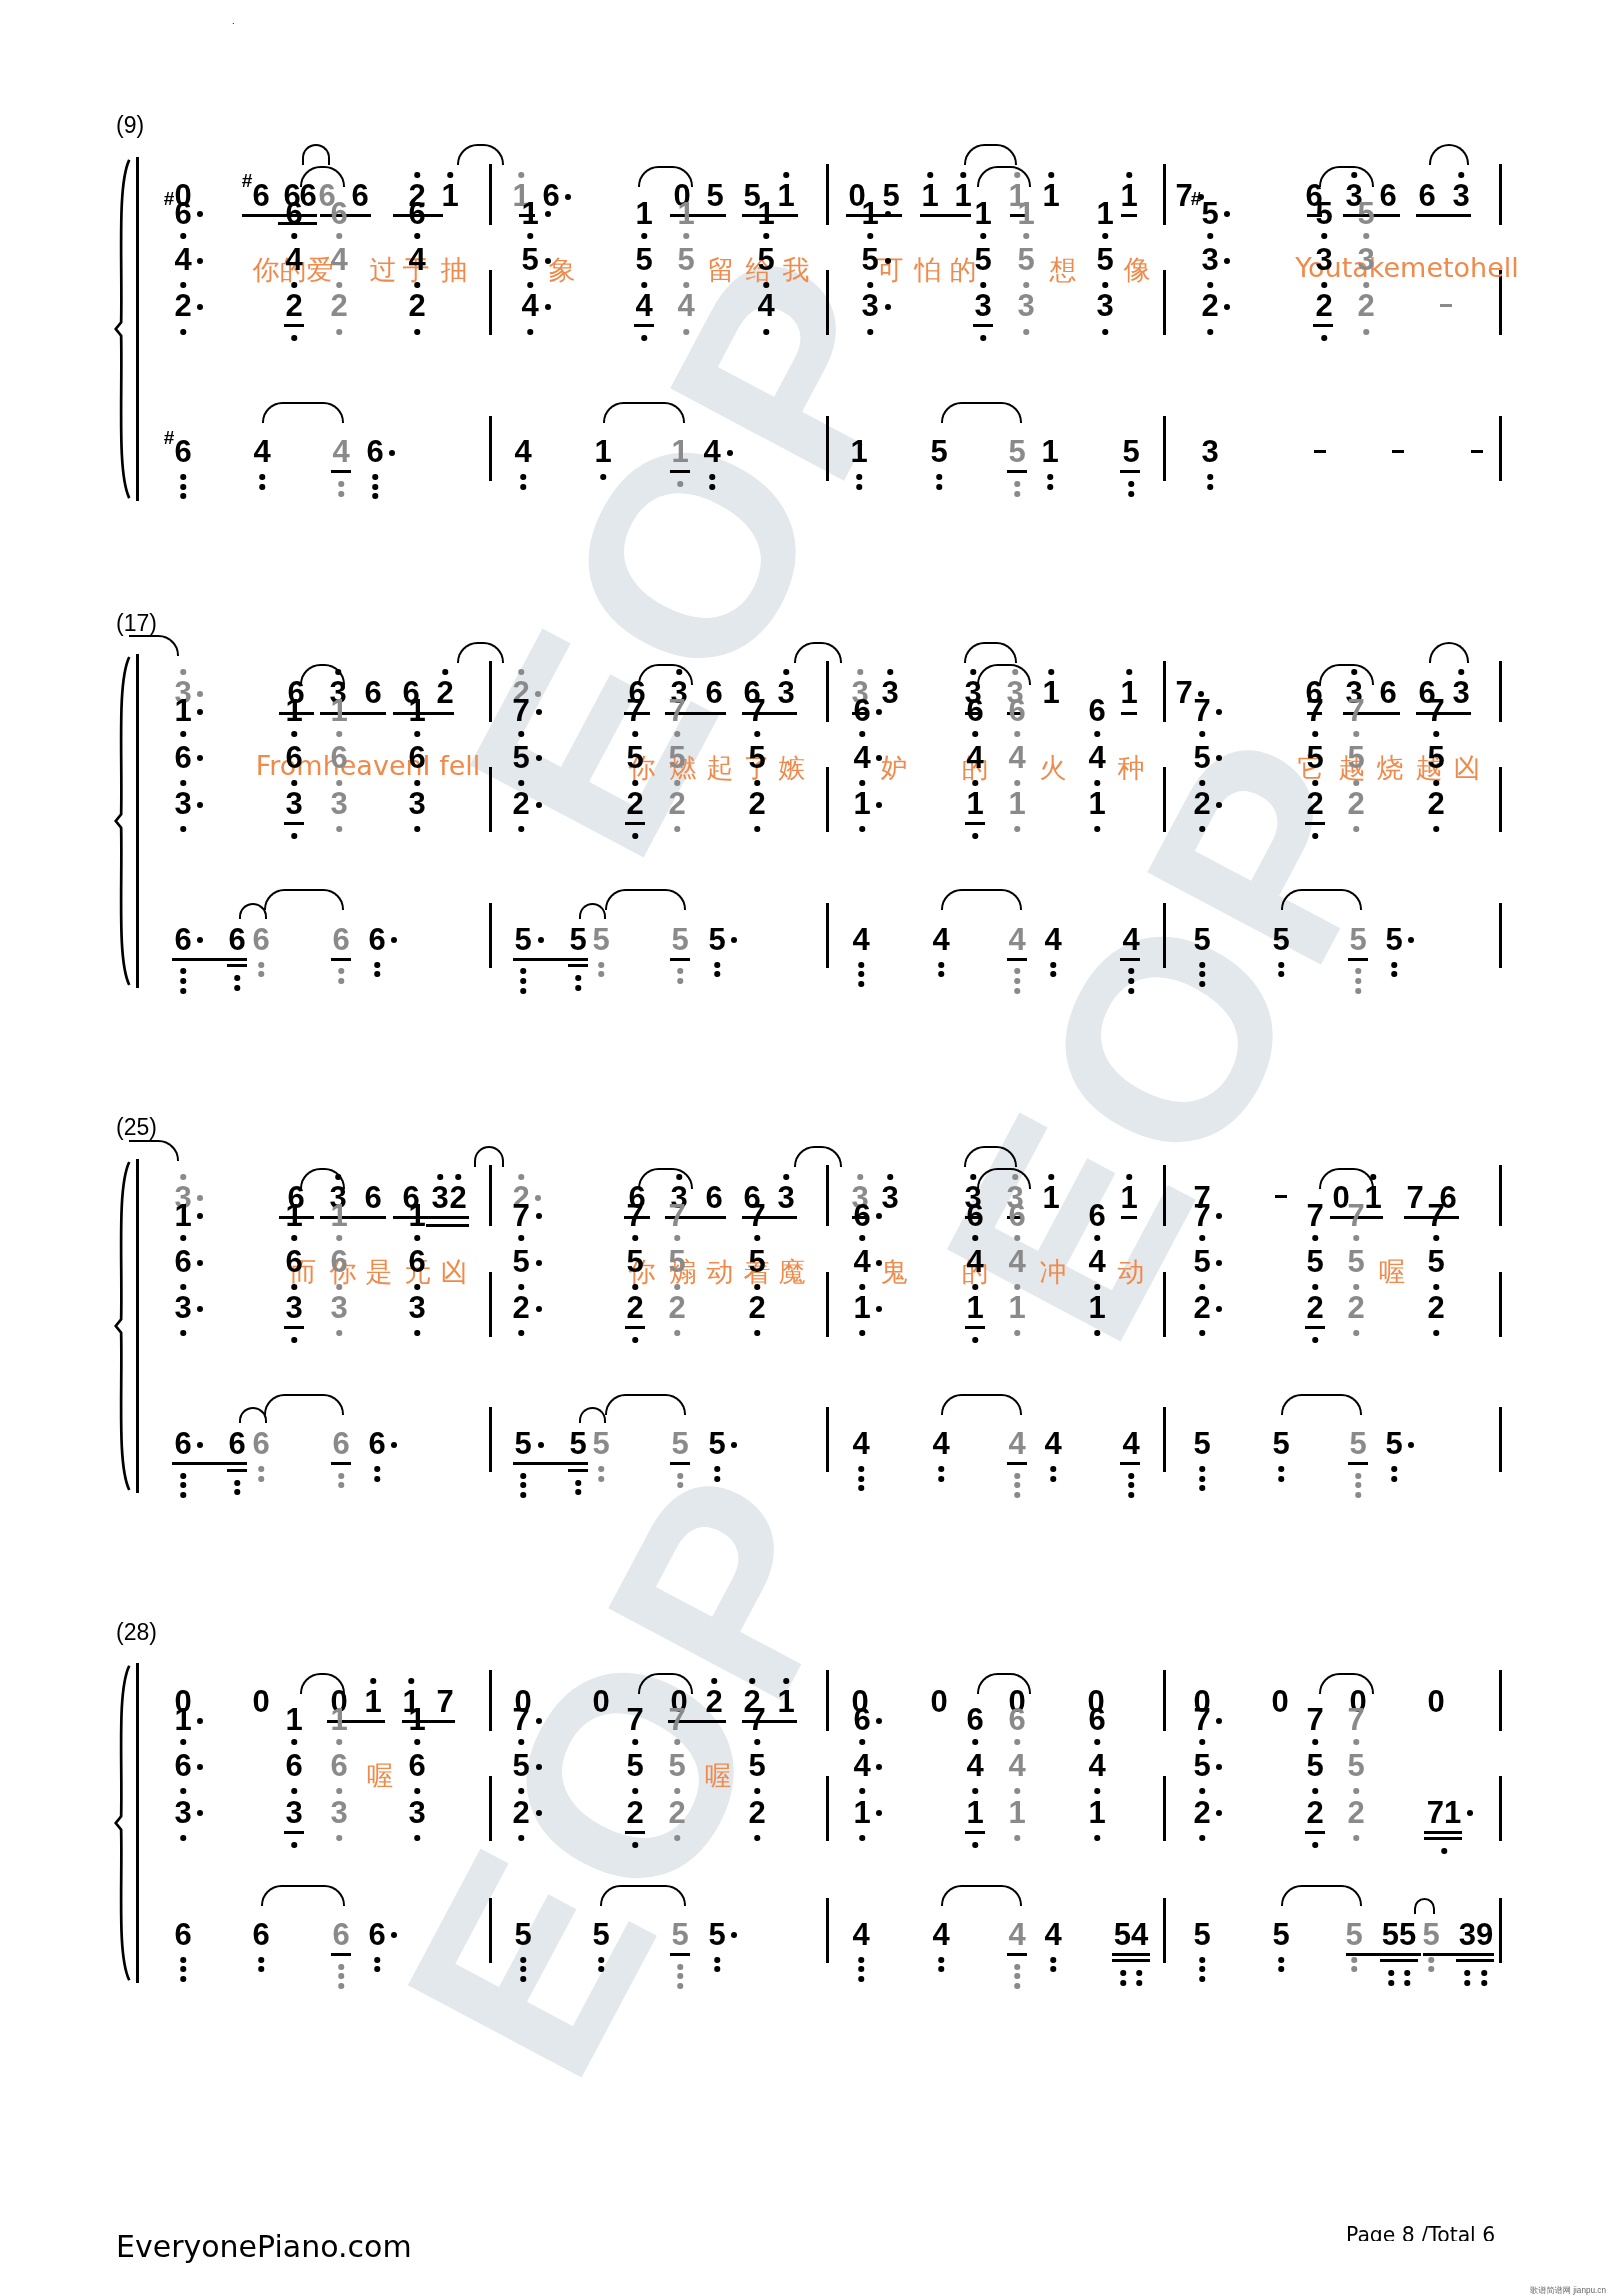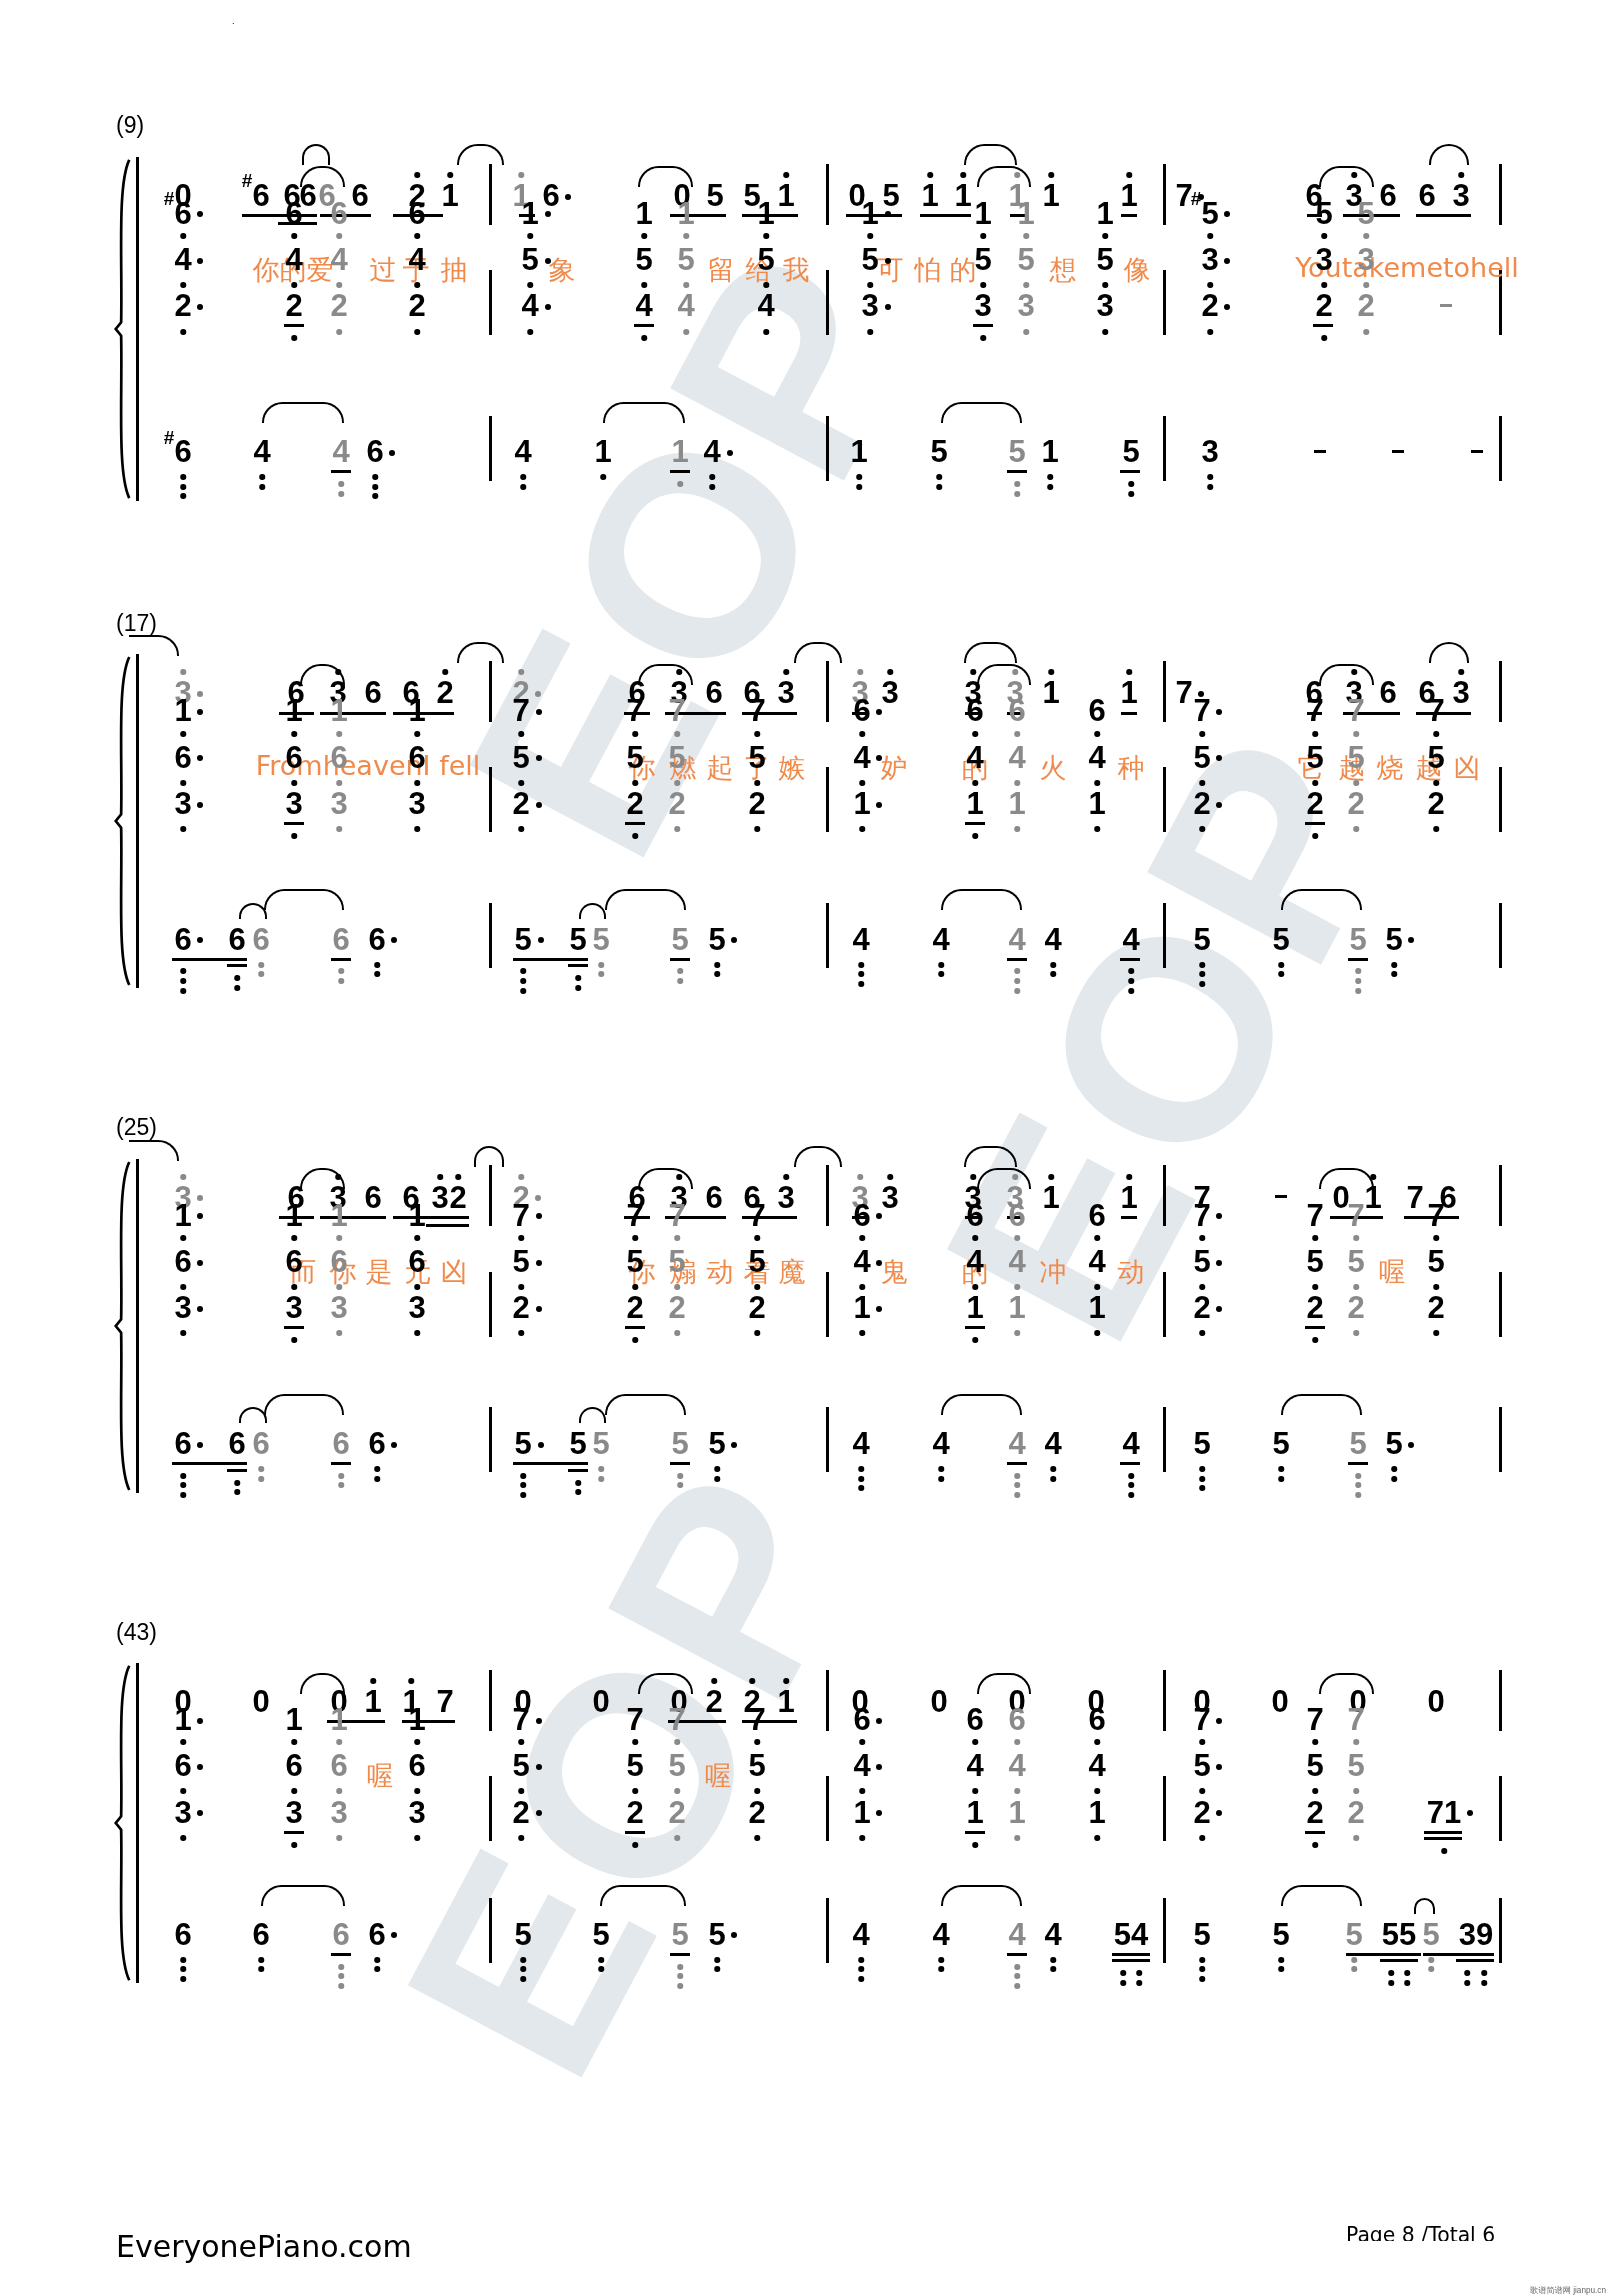--- a/index.html
+++ b/index.html
@@ -883,21 +883,21 @@
       <div class="odot" style="left: 1394px; top: 1466px;"></div>
       <div class="odot" style="left: 1394px; top: 1476px;"></div>
       <div class="uline" style="left: 177px; width: 68px; top: 1462px;"></div>
       <div class="uline" style="left: 518px; width: 68px; top: 1462px;"></div>
       <div class="slur" style="left: 264px; width: 76px; top: 1394px;"></div>
       <div class="slur" style="left: 605px; width: 77px; top: 1394px;"></div>
       <div class="slur" style="left: 941px; width: 77px; top: 1394px;"></div>
       <div class="slur" style="left: 1281px; width: 77px; top: 1394px;"></div>
       <div class="slur" style="left: 239px; width: 24px; top: 1407px; height: 13.6px;"></div>
       <div class="slur" style="left: 579px; width: 22.5px; top: 1407px; height: 13.6px;"></div>
-      <div class="measure-number" style="top: 1619px;">(43)</div>
+      <div class="measure-number" style="top: 1619px;">(28)</div>
       <svg width="27" height="320" style="position: absolute; left: 109px; top: 1663px;" viewBox="0 0 40 470">
         <path d="M30 2 C12 40,20 141,18 225 L10 235 L18 245 C20 329,12 430,30 468" stroke="#000" stroke-width="4" fill="none"></path>
       </svg>
       <div class="sysline" style="top: 1663px; height: 320px;"></div>
       <div class="barline" style="left: 489px; top: 1670px; height: 61px;"></div>
       <div class="barline" style="left: 489px; top: 1776px; height: 65px;"></div>
       <div class="barline" style="left: 489px; top: 1898px; height: 65px;"></div>
       <div class="barline" style="left: 826px; top: 1670px; height: 61px;"></div>
       <div class="barline" style="left: 826px; top: 1776px; height: 65px;"></div>
       <div class="barline" style="left: 826px; top: 1898px; height: 65px;"></div>

